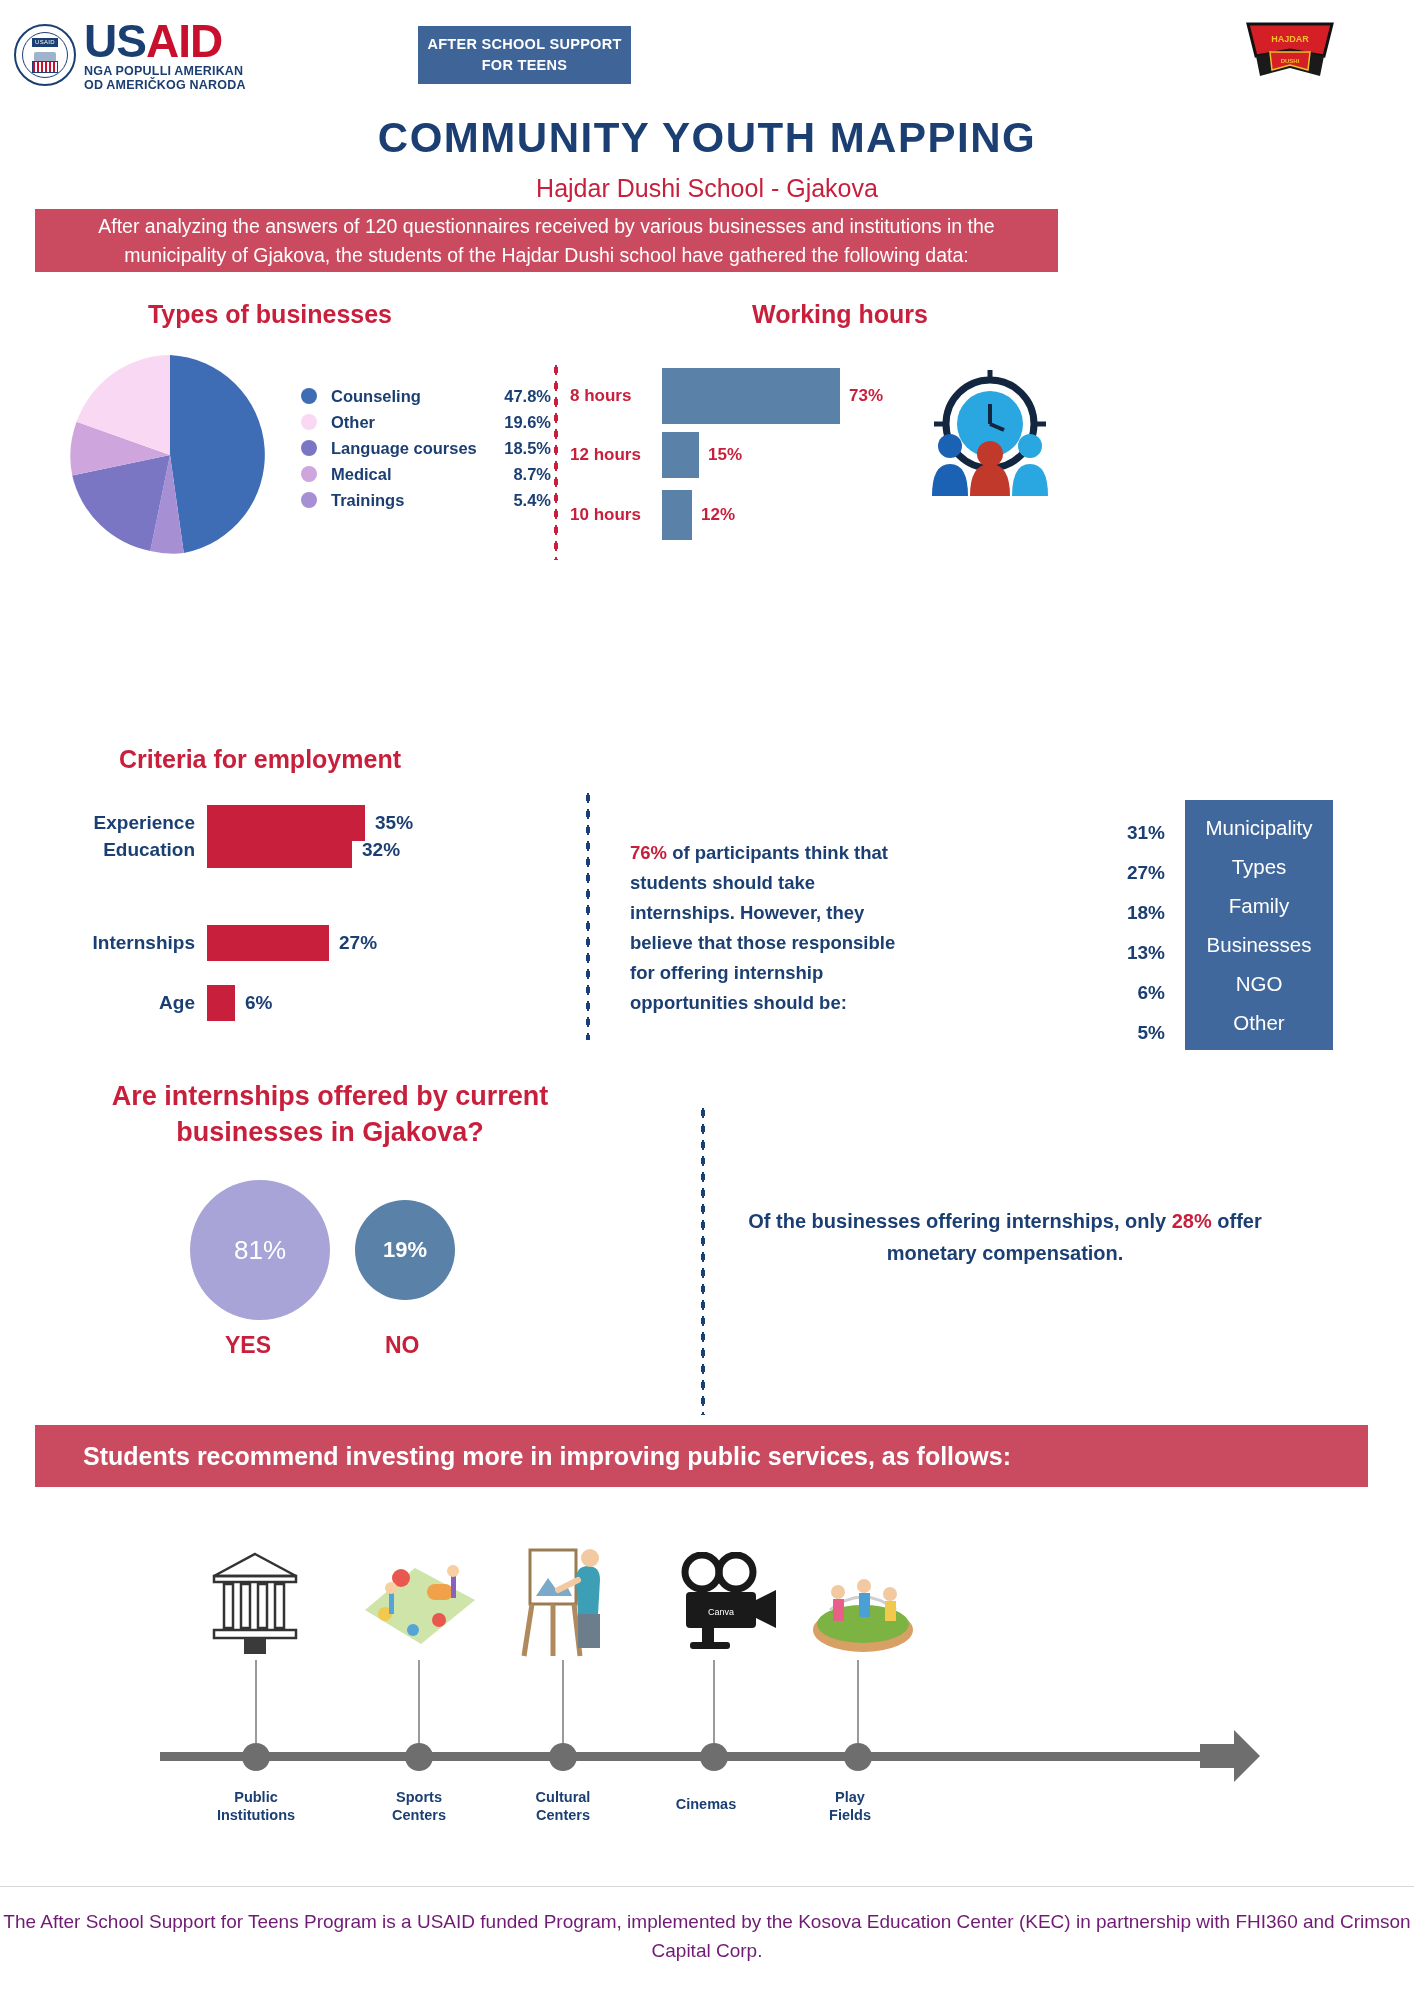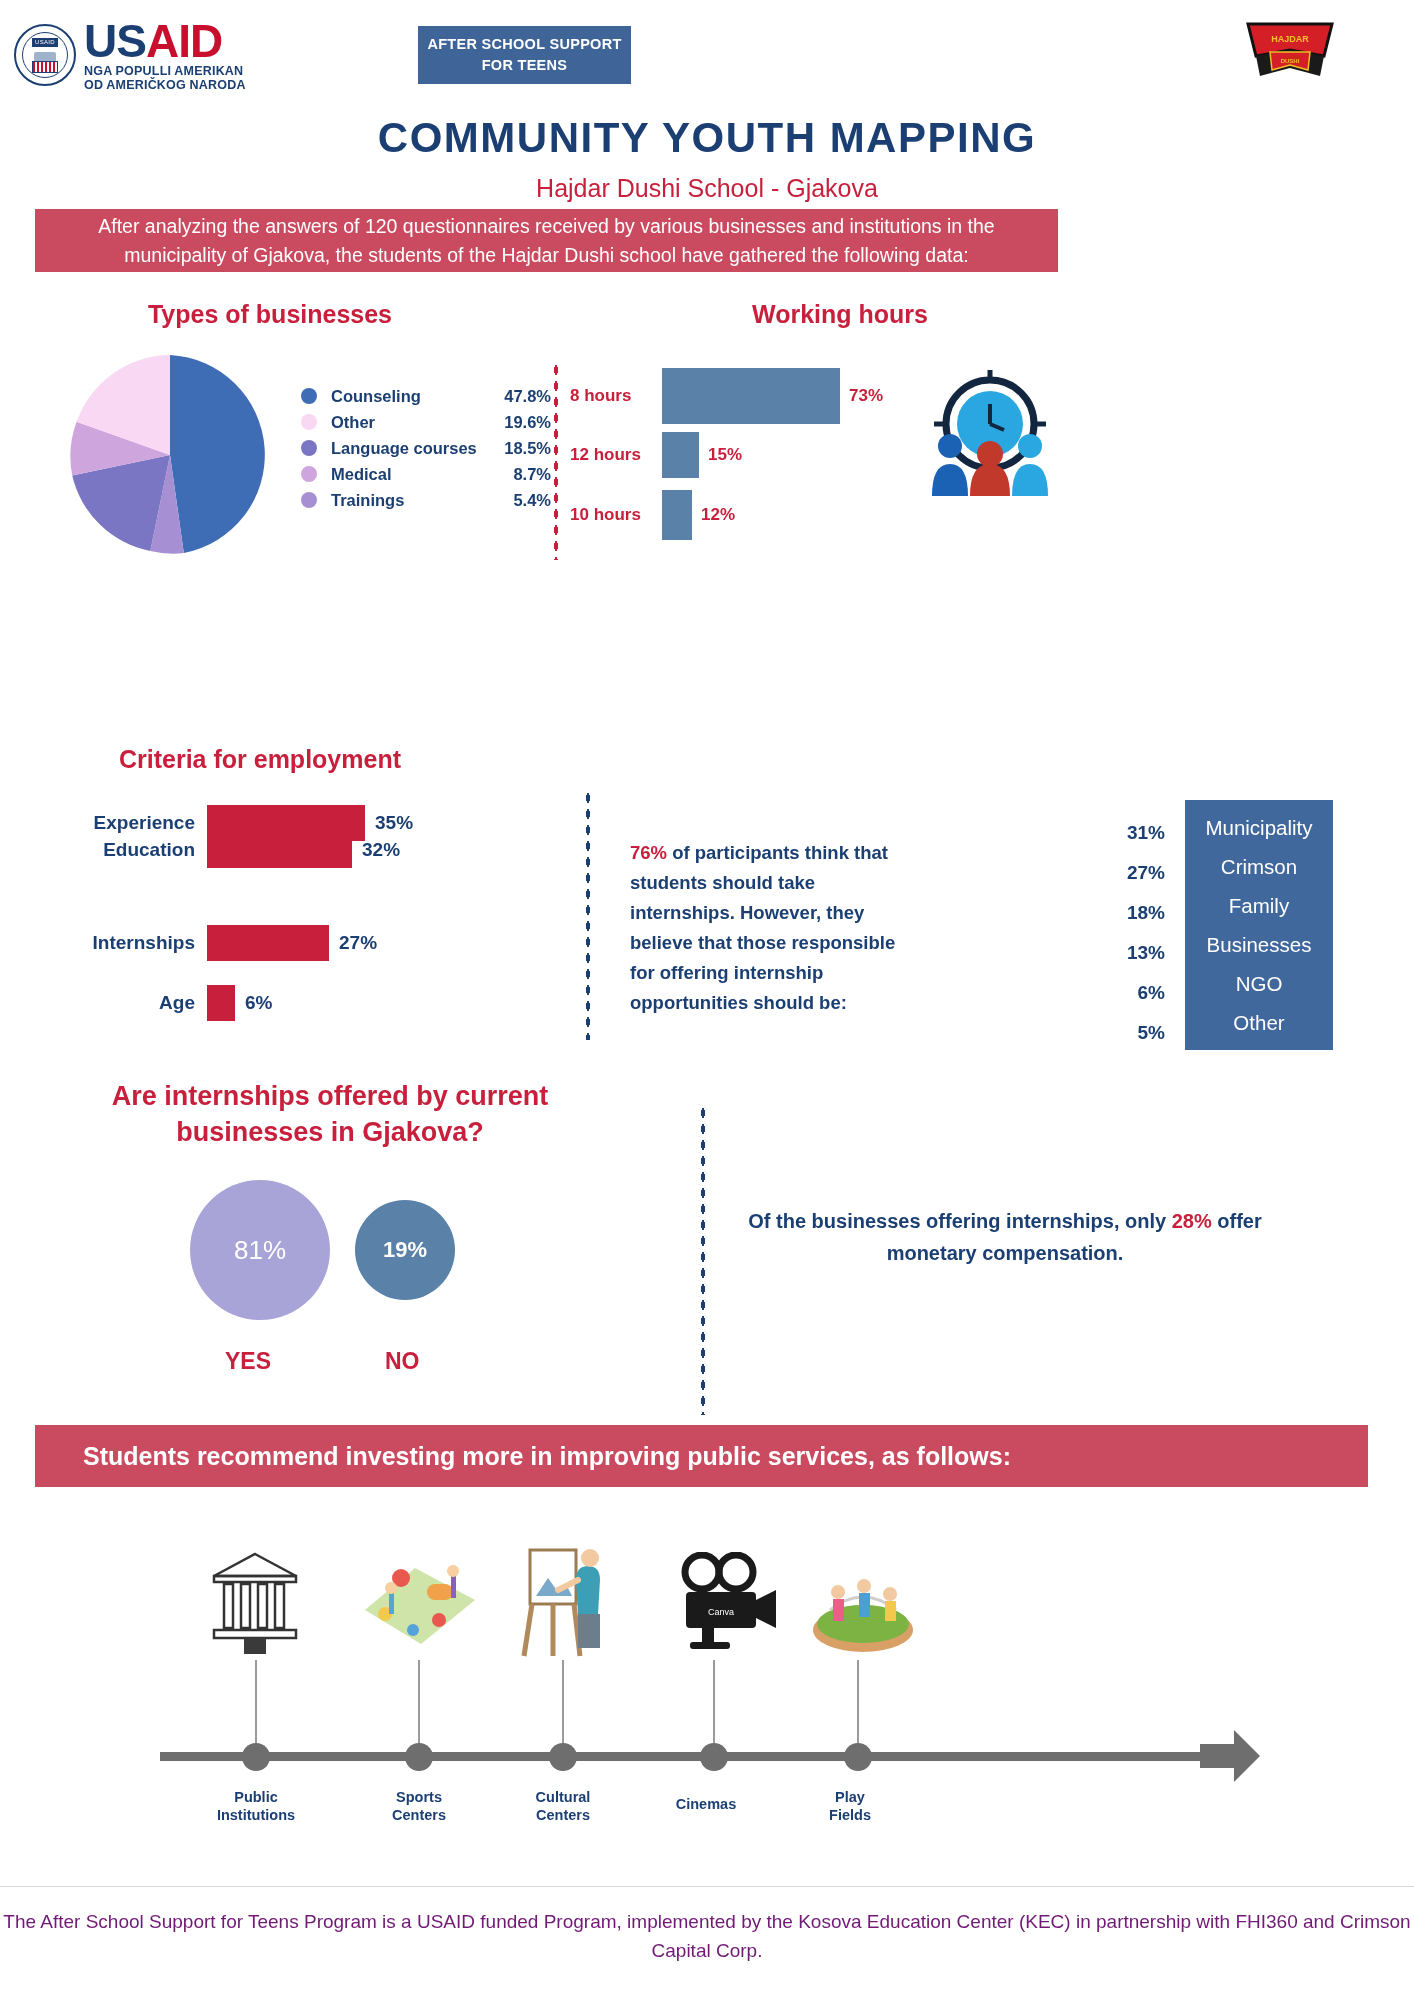--- a/index.html
+++ b/index.html
@@ -118,21 +118,21 @@
     position:absolute; left:190px; top:1180px; width:140px; height:140px;
     border-radius:50%; background:#a8a4d8; color:#fff;
     display:flex; align-items:center; justify-content:center; font-size:26px;
   }
   .circle-no {
     position:absolute; left:355px; top:1200px; width:100px; height:100px;
     border-radius:50%; background:#5a81a8; color:#fff;
     display:flex; align-items:center; justify-content:center; font-size:22px;font-weight:bold;
   }
   .lbl-yes, .lbl-no {
-    position:absolute; color:#c8203c; font-weight:bold; font-size:23px;margin-top:16px;
+    position:absolute; color:#c8203c; font-weight:bold; font-size:23px;
   }
   .comp-text {
     position:absolute; left:745px; top:1205px; width:520px;
     color:#1b3f73; font-weight:bold; font-size:20px; line-height:1.6; text-align:center;
   }
   .comp-text .hl { color:#c8203c; }
   
   .rec-banner {
     position:absolute; left:35px; top:1425px; width:1333px; height:62px;
     background:#ca4a5f; color:#fff; font-weight:bold; font-size:25px;
@@ -304,21 +304,21 @@
 <div class="resp-percents">
   <div>31%</div>
   <div>27%</div>
   <div>18%</div>
   <div>13%</div>
   <div>6%</div>
   <div>5%</div>
 </div>
 <div class="resp-box">
   <span>Municipality</span>
-  <span>Crimson</span>
+  <span>Types</span>
   <span>Family</span>
   <span>Businesses</span>
   <span>NGO</span>
   <span>Other</span>
 </div>
 
 <div class="sec-head" style="left:90px; top:1078px; width:480px; font-size:27px; line-height:1.35;">Are internships offered by current businesses in Gjakova?</div>
 
 <div class="circle-yes">
   <span>81%</span>

